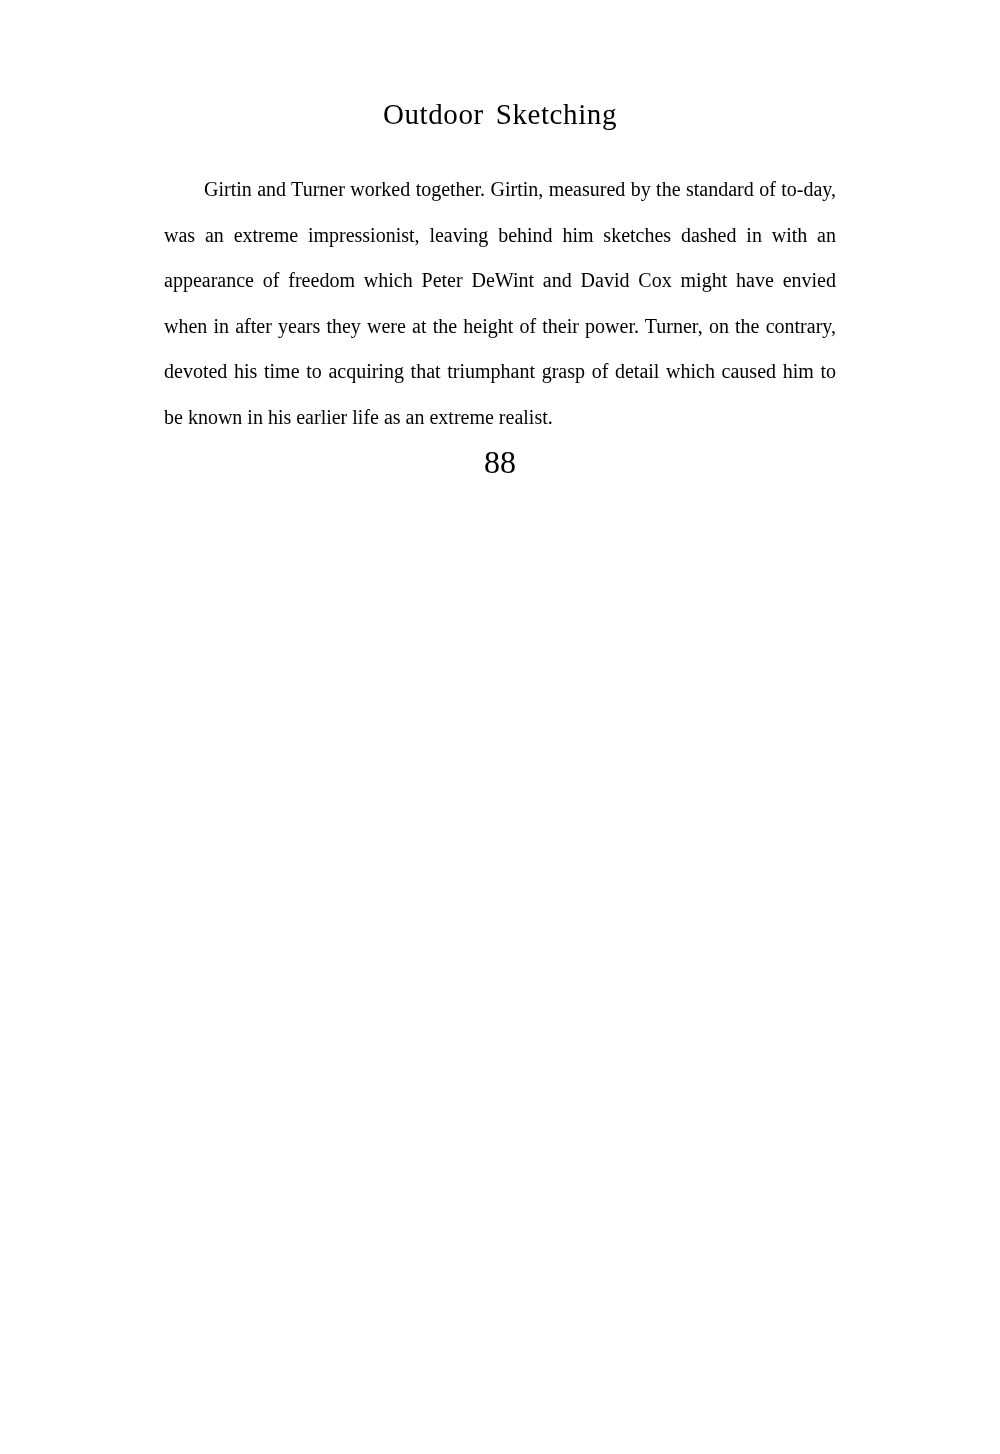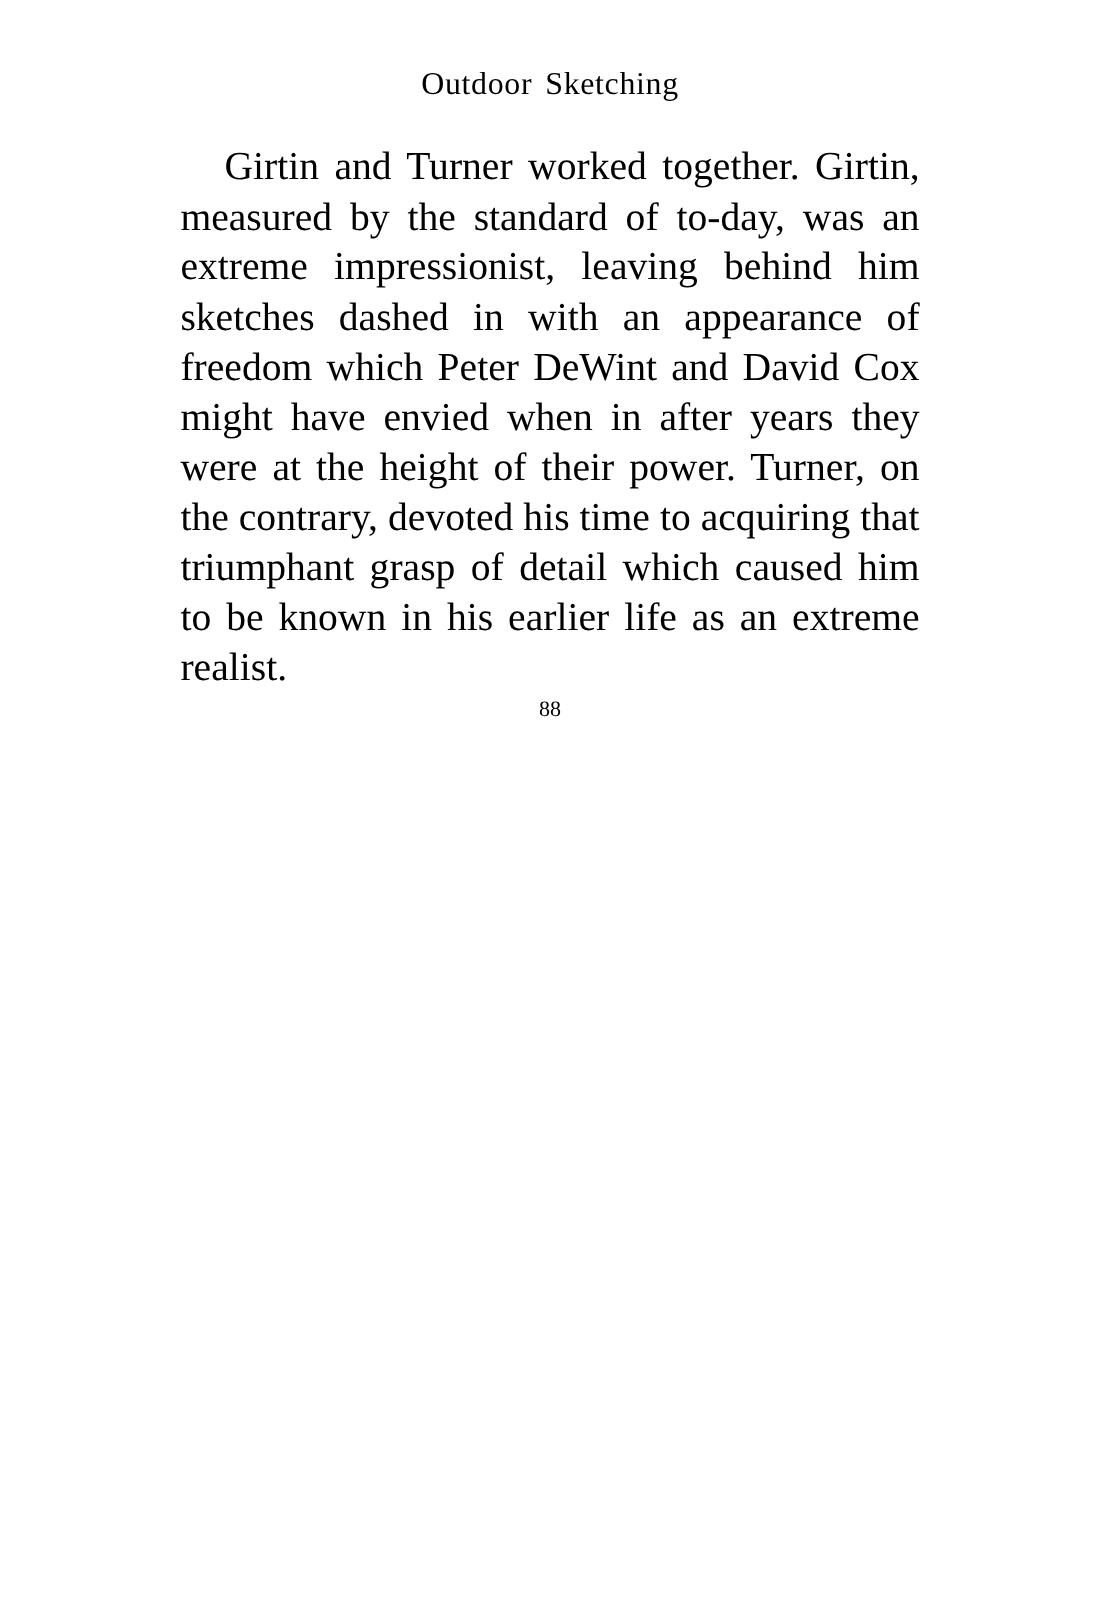--- a/index.html
+++ b/index.html
@@ -19,44 +19,44 @@
     width: 1000px;
     height: 1454px;
     box-sizing: border-box;
     padding: 0;
     position: relative;
   }
   .running-head {
     text-align: center;
     font-size: 29px;
     letter-spacing: 0.6px;
-    margin-top: 60px;
+    margin-top: 98px;
     margin-bottom: 0;
     word-spacing: 4px;
   }
   .body-block {
     margin: 0 auto;
     width: 672px;
     padding-top: 36px;
   }
   p.para {
     margin: 0 0 0 0;
-    font-size: 36px;
+    font-size: 20px;
     line-height: 45.5px;
     text-align: justify;
     text-justify: inter-word;
     text-indent: 40px;
     hyphens: manual;
   }
   p.para + p.para {
     margin-top: 0;
   }
   .folio {
     text-align: center;
-    font-size: 20px;
+    font-size: 32px;
     margin-top: 4px;
   }
 </style>
 </head>
 <body>
 
 <div class="page">
 
   <div class="running-head">Outdoor Sketching</div>
 

